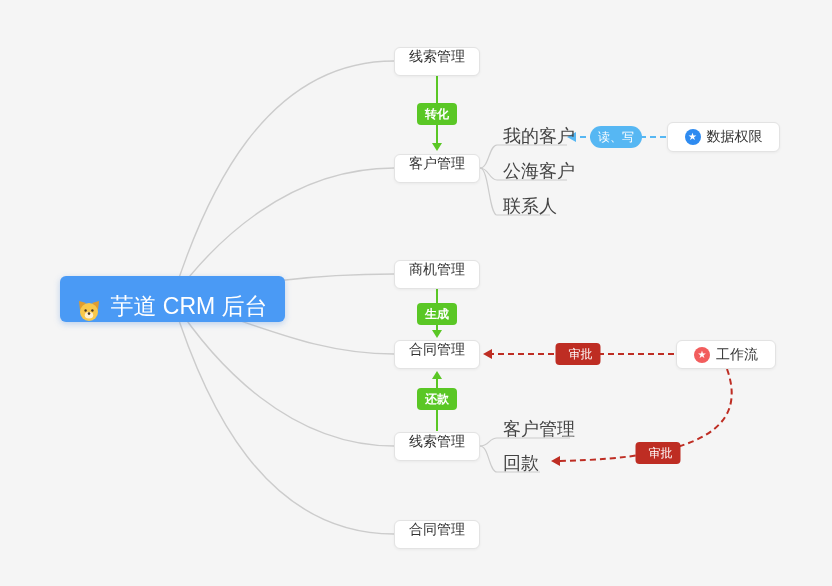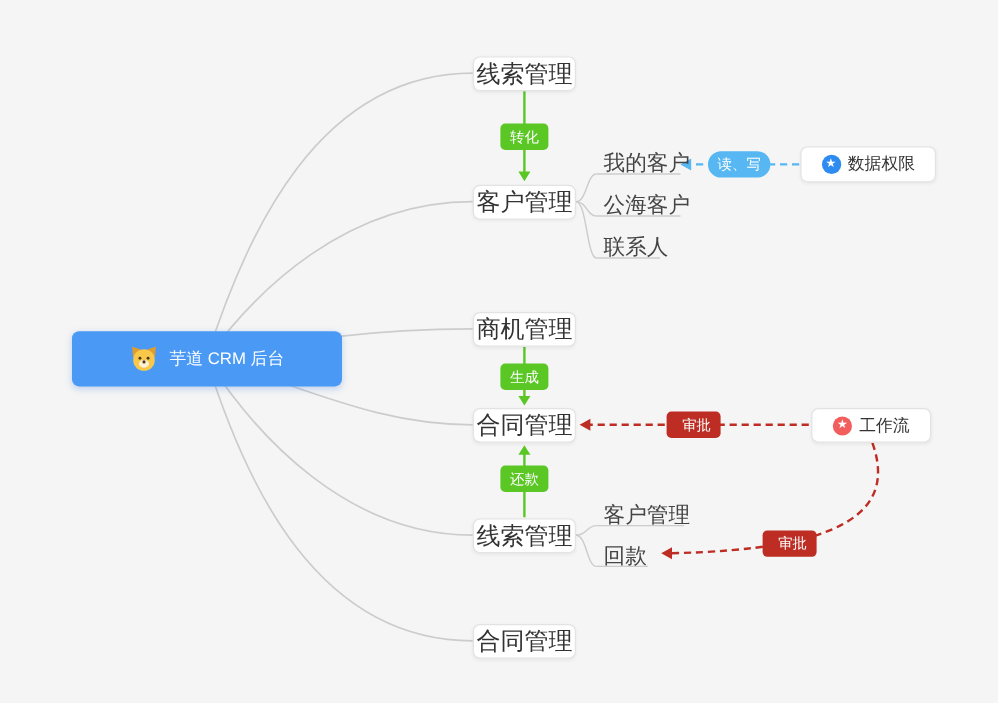--- a/index.html
+++ b/index.html
@@ -15,51 +15,51 @@
   .blue-dash{stroke:var(--light-blue,#56b7f3);stroke-width:2;stroke-dasharray:6 4;fill:none;}
   .red-dash{stroke:var(--red,#be2d23);stroke-width:2;stroke-dasharray:6 4;fill:none;}
   .green-head{fill:var(--green,#5ac725);}
   .blue-head{fill:var(--light-blue,#56b7f3);}
   .red-head{fill:var(--red,#be2d23);}
 
   .topic{
     position:absolute;width:86px;height:29px;box-sizing:border-box;
     background:#ffffff;border:1px solid var(--node-border,#e3e3e3);border-radius:6px;
     display:flex;align-items:flex-start;justify-content:center;
-    font-size:20px;color:var(--text,#333333);
+    font-size:14px;color:var(--text,#333333);
     box-shadow:0 1px 3px rgba(0,0,0,0.05);z-index:2;cursor:default;
   }
   .side-node{
     position:absolute;box-sizing:border-box;height:30px;
     background:#ffffff;border:1px solid var(--node-border,#e3e3e3);border-radius:6px;
     display:flex;align-items:center;justify-content:center;gap:6px;
     font-size:14px;color:var(--text,#333333);
     box-shadow:0 1px 3px rgba(0,0,0,0.05);z-index:2;
   }
   .circle-icon{
     width:16px;height:16px;border-radius:50%;flex:none;
     color:#fff;font-size:10px;line-height:1;
     display:inline-flex;align-items:center;justify-content:center;
   }
   .icon-blue{background:var(--icon-blue,#2e8bf0);}
   .icon-red{background:var(--icon-red,#f25d5d);}
 
   .root-node{
     position:absolute;left:60px;top:276px;width:225px;height:46px;box-sizing:border-box;
     background:var(--root-blue,#4a9af5);border-radius:6px;
-    display:flex;align-items:center;justify-content:center;gap:9px;
-    color:#ffffff;font-size:14px;z-index:2;
+    display:flex;align-items:flex-end;justify-content:center;gap:9px;
+    color:#ffffff;font-size:23px;z-index:2;
     box-shadow:0 2px 6px rgba(80,140,220,0.35);
   }
   .badge{
     position:absolute;transform:translate(-50%,-50%);
     color:#ffffff;font-size:12px;line-height:1;padding:5px 8px;border-radius:4px;
     white-space:nowrap;z-index:3;
   }
-  .badge.green{background:var(--green,#5ac725);}
+  .badge.green{background:var(--green,#5ac725);font-weight:bold;}
   .badge.blue{background:var(--light-blue,#56b7f3);border-radius:11px;}
   .badge.red{background:var(--red,#be2d23);padding-left:13px;}
 
   .child-label{
     position:absolute;font-size:18px;line-height:16px;color:#444444;z-index:2;white-space:nowrap;
   }
 </style>
 </head>
 <body>
 

